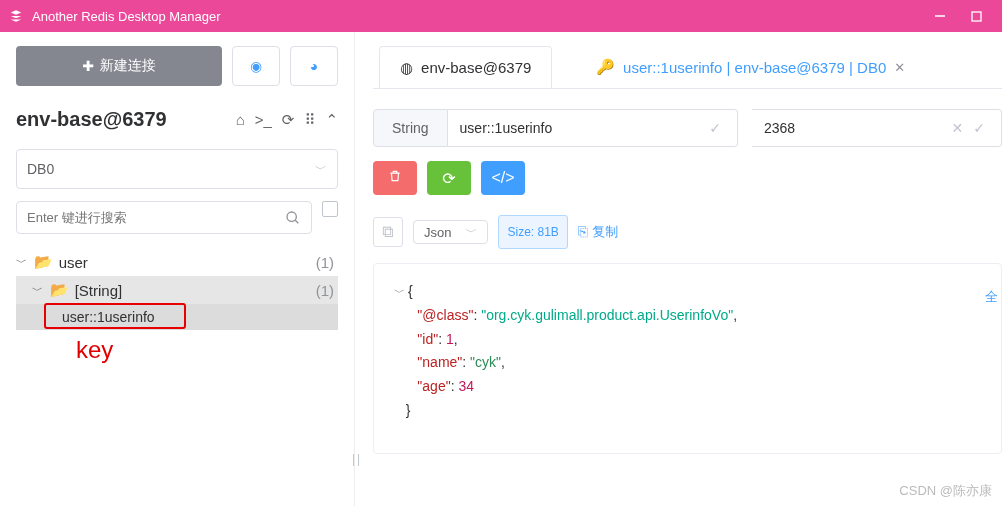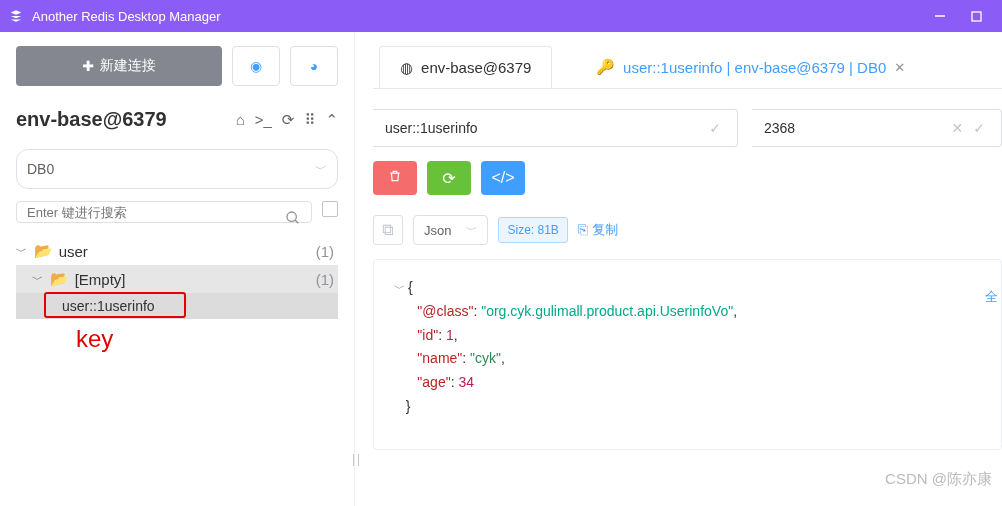--- a/index.html
+++ b/index.html
@@ -1,41 +1,41 @@
 <!DOCTYPE html>
 <html><head>
 <meta charset="utf-8">
 <style>
 * { box-sizing: border-box; margin: 0; padding: 0; font-family: "Microsoft YaHei", Arial, sans-serif; }
 body { width: 1002px; height: 506px; background: #fff; overflow: hidden; position: relative; }
 
-.titlebar { height: 24px; background: #8b5cf6; color: #fff; display: flex; align-items: center; padding: 16px 8px; font-size: 13px; }
+.titlebar { height: 24px; background: #ec4899; color: #fff; display: flex; align-items: center; padding: 16px 8px; font-size: 13px; }
 .titlebar .icon { width: 16px; height: 16px; margin-right: 8px; display:inline-flex; align-items:center; justify-content:center; }
 .titlebar .spacer { flex: 1; }
 .titlebar .winbtn { width: 36px; height: 30px; display:flex; align-items:center; justify-content:center; color:#fff; }
 
 .app { display: flex; height: calc(506px - 30px); }
 .sidebar { width: 355px; border-right: 1px solid #eee; padding: 14px 16px 0 16px; display:flex; flex-direction:column; }
 .main { flex: 1; padding: 14px 0 0 18px; position: relative; }
 
 .row { display:flex; gap:10px; align-items:center; }
 .btn { height: 40px; border:1px solid #dcdfe6; border-radius:4px; background:#fff; display:inline-flex; align-items:center; justify-content:center; font-size:14px; color:#606266; cursor:pointer; }
 .btn.dark { background:#848790; color:#fff; border:none; flex:1; }
 .btn.icon-only { width:48px; color:#409eff; }
 .btn.plus { flex:1; }
 
 .conn-head { display:flex; align-items:center; margin:22px 0 18px 0; }
 .conn-name { font-size:20px; font-weight:600; color:#303133; flex:1; }
 .conn-tools { display:flex; gap:10px; color:#606266; font-size:15px; }
 
-.sel { height:40px; border:1px solid #dcdfe6; border-radius:12px; padding:0 10px; font-size:14px; color:#606266; display:flex; align-items:center; justify-content:space-between; flex:1; }
+.sel { height:40px; border:1px solid #dcdfe6; border-radius:4px; padding:0 10px; font-size:14px; color:#606266; display:flex; align-items:center; justify-content:space-between; flex:1; }
 .chev { color:#c0c4cc; font-size:12px; }
 
 .search-row { margin-top:12px; display:flex; gap:10px; }
-.search { flex:1; height:22px; border:1px solid #dcdfe6; border-radius:4px; padding:0 34px 0 10px; font-size:13px; color:#333; position:relative; }
+.search { flex:1; height:33px; border:1px solid #dcdfe6; border-radius:4px; padding:0 34px 0 10px; font-size:13px; color:#333; position:relative; }
 .search input { border:none; outline:none; width:100%; height:100%; font-size:13px; background:transparent; }
 .search .si { position:absolute; right:10px; top:8px; color:#909399; }
 .square { width:16px; height:16px; border:1px solid #c0c4cc; border-radius:2px; }
 
 .tree { margin-top:14px; font-size:15px; color:#303133; }
 .tree-row { display:flex; align-items:center; height:28px; padding-right:4px; }
 .tree-row.sel-row { background:#e6e6e6; }
 .tri { width:12px; font-size:11px; color:#606266; }
 .fold-icon { margin:0 6px; color:#606266; }
 .tcount { margin-left:auto; color:#909399; }
@@ -55,34 +55,34 @@
 .ttl-x { color:#c0c4cc; margin-left:auto; padding:0 6px; }
 .check { color:#c0c4cc; padding:0 4px; }
 
 .actions { display:flex; gap:10px; margin-top:14px; }
 .act { width:44px; height:34px; border-radius:4px; display:flex; align-items:center; justify-content:center; color:#fff; }
 .act.red { background:#f56c6c; }
 .act.green { background:#67c23a; }
 .act.blue { background:#409eff; }
 
 .viewer-bar { display:flex; gap:10px; align-items:center; margin-top:20px; }
-.mini-sel { height:30px; border:1px solid #dcdfe6; border-radius:4px; padding:0 10px; font-size:13px; color:#606266; display:flex; align-items:center; gap:14px; }
-.size-badge { height:26px; border:1px solid #b3d8ff; color:#409eff; font-size:12px; border-radius:3px; padding:0 8px; display:flex; align-items:center; background:#ecf5ff; }
+.mini-sel { height:24px; border:1px solid #dcdfe6; border-radius:4px; padding:0 10px; font-size:13px; color:#606266; display:flex; align-items:center; gap:14px; }
+.size-badge { height:34px; border:1px solid #b3d8ff; color:#409eff; font-size:12px; border-radius:3px; padding:0 8px; display:flex; align-items:center; background:#ecf5ff; }
 .copy { color:#409eff; font-size:13px; display:flex; align-items:center; gap:4px; }
 
 .json-view { margin-top:14px; border:1px solid #ebeef5; border-radius:4px; padding:16px 20px 30px 20px; font-family:Consolas,monospace; font-size:14px; color:#333; line-height:1.7; position:relative; }
 .jline { white-space:pre; }
 .jk { color:#b22; } 
 .js { color:#2e8b57; } 
 .jsg { color:#0a8; }
 .jn { color:#c2185b; } 
 .jt { color:#888; font-size:11px; }
 
 .quan { position:absolute; right:4px; top:256px; color:#409eff; font-size:13px; }
-.watermark { position:absolute; right:10px; bottom:17px; color:#bbb; font-size:15px; }
+.watermark { position:absolute; right:10px; bottom:6px; color:#bbb; font-size:13px; }
 .drag { position:absolute; left:-3px; top:420px; color:#c0c4cc; font-size:12px; letter-spacing:2px; }
 </style>
 </head>
 <body>
 
 <div class="titlebar">
   <span class="icon">
     <svg width="14" height="14" viewBox="0 0 24 24">
         <path fill="#fff" d="M3 6l9-4 9 4-9 4-9-4zm0 6l9 4 9-4M3 18l9 4 9-4"></path>
       </svg>
@@ -151,21 +151,21 @@
     <div class="tree" style="position:relative;">
       <div class="tree-row">
         <span class="tri">﹀</span>
         <span class="fold-icon">📂</span>
         <span>user</span>
         <span class="tcount">(1)</span>
       </div>
       <div class="tree-row sel-row" style="padding-left:16px;">
         <span class="tri">﹀</span>
         <span class="fold-icon">📂</span>
-        <span>[Empty]</span>
+        <span>[String]</span>
         <span class="tcount">(1)</span>
       </div>
       <div class="key-row">
         <span>user::1userinfo</span>
       </div>
       <div class="key-box" style="left:28px; top:55px; width:142px; height:26px;"></div>
       <div class="key-label" style="position:absolute; left:60px; top:88px;">key</div>
     </div>
   </div>
 
@@ -177,20 +177,21 @@
       </div>
       <div class="tab active">
         <span>🔑</span>
         <span>user::1userinfo | env-base@6379 | DB0</span>
         <span class="x">✕</span>
       </div>
     </div>
 
     <div class="form-row">
       <div style="display:flex; flex:1;">
+        <div class="pill-label">String</div>
         <div class="pill-input">
           <span>user::1userinfo</span>
           <span class="check" style="margin-left:auto;">✓</span>
         </div>
       </div>
       <div style="display:flex; width:250px;">
         <div class="pill-input">
           <span>2368</span>
           <span class="ttl-x">✕</span>
           <span class="check">✓</span>

